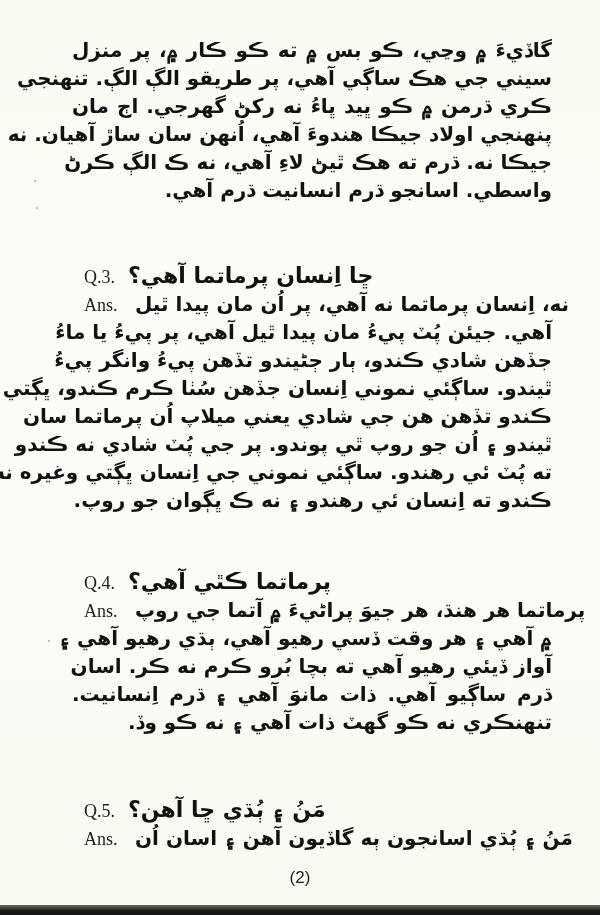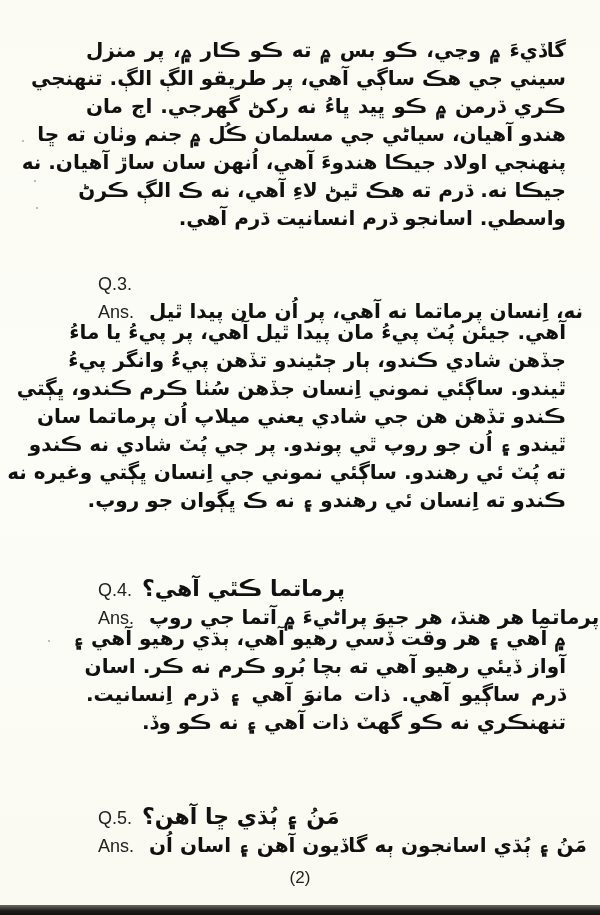--- a/index.html
+++ b/index.html
@@ -12,34 +12,34 @@
     }
     .page {
       position: absolute; left: 0; top: 0; width: 600px; height: 905px;
       background: linear-gradient(180deg, #fbfbf3 0%, #fdfdf8 50%, #fafaf2 100%);
     }
     .bottom-edge {
       position: absolute; left: 0; right: 0; bottom: 0; height: 10px;
       background: linear-gradient(180deg, #6d6a60 0%, #1a1a18 60%, #111 100%);
     }
     .text-block {
-      position: absolute; left: 86px; width: 480px;
+      position: absolute; left: 72px; width: 480px;
       direction: rtl; text-align: right;
       font-size: 20px; line-height: 28px; font-weight: bold;
     }
     .line { display: block; white-space: nowrap; height: 28px; }
     .justify { text-align: justify; text-align-last: justify; }
     .q-row, .ans-row {
       display: flex; flex-direction: row-reverse; align-items: baseline;
       height: 28px; white-space: nowrap;
     }
     .marker {
-      direction: ltr; font-family: Liberation Sans, sans-serif;
+      direction: ltr; font-family: Liberation Serif, serif;
       font-weight: normal; font-size: 18px; color: #222;
-      min-width: 44px; text-align: left; margin-left: 12px; margin-top: 8px;
+      min-width: 44px; text-align: left; margin-left: 12px;
     }
     .q-text { font-size: 22px; }
     .ans-text { flex: 1; text-align: justify; text-align-last: justify; margin-left: 7px; }
     .page-number {
       position: absolute; left: 0; right: 0; top: 868px;
       text-align: center; font-family: "Liberation Sans", sans-serif;
       font-size: 17px; color: #222;
     }
     .speck { position: absolute; width: 2px; height: 2px; background: #aaa; border-radius: 1px; }
   </style>
@@ -50,29 +50,29 @@
 
   <span class="speck" style="left:34px;top:180px"></span>
   <span class="speck" style="left:36px;top:207px"></span>
   <span class="speck" style="left:48px;top:640px"></span>
   <span class="speck" style="left:22px;top:140px"></span>
 
   <div class="text-block" style="top:36px;">
     <span class="line justify">گاڏيءَ ۾ وڃي، ڪو بس ۾ ته ڪو ڪار ۾، پر منزل</span>
     <span class="line justify">سيني جي هڪ ساڳي آهي، پر طريقو الڳ الڳ. تنهنجي</span>
     <span class="line justify">ڪري ڌرمن ۾ ڪو ڀيد ڀاءُ نه رکڻ گهرجي. اڄ مان</span>
-    <span class="line justify">هندو آهيان، سياڻي جي مسلمان ڪُل ۾ جنم وٺان ته ڇا</span>
     <span class="line justify">پنهنجي اولاد جيڪا هندوءَ آهي، اُنهن سان ساڙ آهيان. نه</span>
     <span class="line justify">جيڪا نه. ڌرم ته هڪ ٿيڻ لاءِ آهي، نه ڪ الڳ ڪرڻ</span>
     <span class="line">واسطي. اسانجو ڌرم انسانيت ڌرم آهي.</span>
   </div>
 
   <div class="text-block" style="top:262px;">
     <div class="q-row">
       <span class="marker">Q.3.</span>
+      <span class="q-text">ڇا اِنسان پرماتما آهي؟</span>
     </div>
     <div class="ans-row">
       <span class="marker">Ans.</span>
       <span class="ans-text">نه، اِنسان پرماتما نه آهي، پر اُن مان پيدا ٿيل</span>
     </div>
     <span class="line justify">آهي. جيئن پُٽ پيءُ مان پيدا ٿيل آهي، پر پيءُ يا ماءُ</span>
     <span class="line justify">جڏهن شادي ڪندو، ٻار ڄڻيندو تڏهن پيءُ وانگر پيءُ</span>
     <span class="line justify">ٿيندو. ساڳئي نموني اِنسان جڏهن سُٺا ڪرم ڪندو، ڀڳتي</span>
     <span class="line justify">ڪندو تڏهن هن جي شادي يعني ميلاپ اُن پرماتما سان</span>
     <span class="line justify">ٿيندو ۽ اُن جو روپ ٿي پوندو. پر جي پُٽ شادي نه ڪندو</span>

